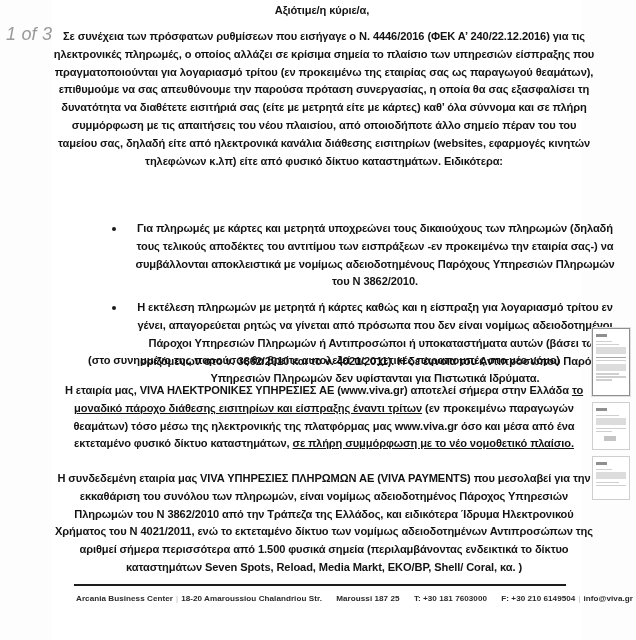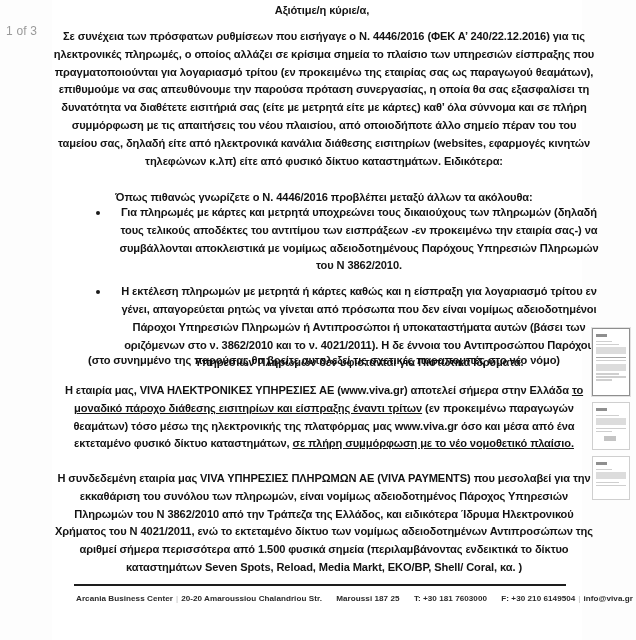--- a/index.html
+++ b/index.html
@@ -20,25 +20,26 @@
     position: absolute;
     inset: 0;
     background: #fdfdfd;
   }
 
   
   #page-indicator {
     position: absolute;
     left: 6px;
     top: 24px;
-    font-size: 12px;
+    font-size: 18px;
     color: #9a9a9a;
     letter-spacing: 0.2px;
     font-family: "Liberation Sans", sans-serif;
     user-select: none;
+    font-style: italic;
   }
 
   
   #doc-page {
     position: absolute;
     left: 52px;
     top: 0;
     width: 530px;
     height: 640px;
     background: #ffffff;
@@ -71,21 +72,21 @@
   #para-intro   { top: 28px; }
   #para-lead    { top: 189px; }
   #para-note    { top: 352px; }
   #para-company { top: 382px; }
   #para-related { top: 470px; }
 
   
   ul.bullets {
     position: absolute;
     left: 0;
-    margin: 0;
+    margin: 16px;
     padding: 0 0 0 42px;
     list-style: none;
     width: 510px;
   }
   #bullet-list { top: 204px; }
 
   ul.bullets > li {
     position: relative;
     margin: 0 0 8px 0;
     padding-left: 20px;
@@ -195,36 +196,35 @@
 <div id="viewer">
 
   <div id="page-indicator">1 of 3</div>
 
   <div id="doc-page">
 
     <div class="body-text salutation">Αξιότιμε/η κύριε/α,</div>
 
     <div class="body-text para" id="para-intro">Σε συνέχεια των πρόσφατων ρυθμίσεων που εισήγαγε ο Ν. 4446/2016 (ΦΕΚ Α’ 240/22.12.2016) για τις ηλεκτρονικές πληρωμές, ο οποίος αλλάζει σε κρίσιμα σημεία το  πλαίσιο των υπηρεσιών είσπραξης που πραγματοποιούνται για λογαριασμό τρίτου (εν προκειμένω της  εταιρίας σας ως παραγωγού θεαμάτων), επιθυμούμε να σας απευθύνουμε την παρούσα πρόταση συνεργασίας, η οποία  θα σας εξασφαλίσει  τη δυνατότητα να διαθέτετε εισιτήριά σας (είτε με μετρητά είτε με κάρτες) καθ’ όλα σύννομα και σε πλήρη συμμόρφωση με τις απαιτήσεις του νέου πλαισίου, από οποιοδήποτε άλλο σημείο πέραν του του ταμείου σας, δηλαδή  είτε από  ηλεκτρονικά  κανάλια διάθεσης εισιτηρίων (websites, εφαρμογές κινητών τηλεφώνων κ.λπ) είτε από φυσικό δίκτυο καταστημάτων. Ειδικότερα:</div>
 
-    <div class="body-text para" id="para-lead">Όπως πιθανώς  γνωρίζετε ο  Ν. 4446/2016  προβλέπει μεταξύ άλλων τα ακόλουθα:</div>
 
     <ul class="bullets body-text" id="bullet-list">
       <li>Για  πληρωμές με κάρτες και μετρητά  υποχρεώνει  τους  δικαιούχους των  πληρωμών (δηλαδή τους  τελικούς αποδέκτες του αντιτίμου των εισπράξεων -εν προκειμένω την εταιρία σας-) να συμβάλλονται αποκλειστικά με νομίμως αδειοδοτημένους Παρόχους Υπηρεσιών Πληρωμών του Ν 3862/2010.</li>
       <li>Η  εκτέλεση πληρωμών με μετρητά ή κάρτες καθώς και η είσπραξη για λογαριασμό τρίτου εν γένει, απαγορεύεται ρητώς να γίνεται από πρόσωπα που δεν είναι νομίμως αδειοδοτημένοι Πάροχοι  Υπηρεσιών Πληρωμών ή Αντιπροσώποι ή υποκαταστήματα αυτών (βάσει των οριζόμενων στο ν. 3862/2010 και το ν. 4021/2011). Η δε έννοια του Αντιπροσώπου Παρόχου Υπηρεσιών Πληρωμών δεν υφίστανται για Πιστωτικά Ιδρύματα.</li>
     </ul>
 
     <div class="body-text para" id="para-note">(στο συνημμένο της παρούσας θα βρείτε  αυτολεξεί  τις σχετικές  παραπομπές στο νέο νόμο)</div>
 
     <div class="body-text para" id="para-company"><span>Η εταιρία μας, VIVA  ΗΛΕΚΤΡΟΝΙΚΕΣ ΥΠΗΡΕΣΙΕΣ ΑΕ (www.viva.gr) αποτελεί σήμερα στην Ελλάδα </span><span class="u">το μοναδικό πάροχο διάθεσης εισιτηρίων και είσπραξης έναντι τρίτων</span><span> (εν προκειμένω παραγωγών θεαμάτων) τόσο μέσω της ηλεκτρονικής της πλατφόρμας μας </span><span class="b">www.viva.gr</span><span>  όσο και  μέσα από  ένα εκτεταμένο φυσικό δίκτυο καταστημάτων, </span><span class="u">σε  πλήρη συμμόρφωση με το νέο νομοθετικό  πλαίσιο.</span></div>
 
     <div class="body-text para" id="para-related"><span>Η συνδεδεμένη εταιρία μας </span><span class="b">VIVA ΥΠΗΡΕΣΙΕΣ ΠΛΗΡΩΜΩΝ ΑΕ (VIVA PAYMENTS)</span><span> που μεσολαβεί για την εκκαθάριση του συνόλου των πληρωμών,  είναι νομίμως αδειοδοτημένος Πάροχος Υπηρεσιών Πληρωμών του Ν 3862/2010 από την Τράπεζα  της Ελλάδος, και ειδικότερα Ίδρυμα Ηλεκτρονικού Χρήματος του Ν 4021/2011,  ενώ το εκτεταμένο δίκτυο των νομίμως  αδειοδοτημένων Αντιπροσώπων της αριθμεί σήμερα   </span><span class="b">περισσότερα από  1.500 φυσικά σημεία</span><span>   (περιλαμβάνοντας ενδεικτικά  το δίκτυο  καταστημάτων Seven Spots,  Reload, Media Markt, EKO/BP, Shell/ Coral, κα. )</span></div>
 
     <div id="doc-footer">
       <div id="footer-rule"></div>
-      <div id="footer-line"><span>Arcania Business Center</span><span class="sep">|</span><span>20-20 Amaroussiou Chalandriou Str.</span><span class="gap"> </span><span>Maroussi 187 25</span><span class="gap"> </span><span>T: +30 181 7603000</span><span class="gap"> </span><span>F: +30 210 6149504</span><span class="sep">|</span><span>info@viva.gr</span><span class="sep">|</span></div>
+      <div id="footer-line"><span>Arcania Business Center</span><span class="sep">|</span><span>18-20 Amaroussiou Chalandriou Str.</span><span class="gap"> </span><span>Maroussi 187 25</span><span class="gap"> </span><span>T: +30 181 7603000</span><span class="gap"> </span><span>F: +30 210 6149504</span><span class="sep">|</span><span>info@viva.gr</span><span class="sep">|</span></div>
     </div>
 
   </div>
 
   <div id="thumb-strip">
 
     <div class="thumb selected" id="thumb-1">
       <div class="tline logo"></div>
       <div class="tline short"></div>
       <div class="tline mid"></div>

